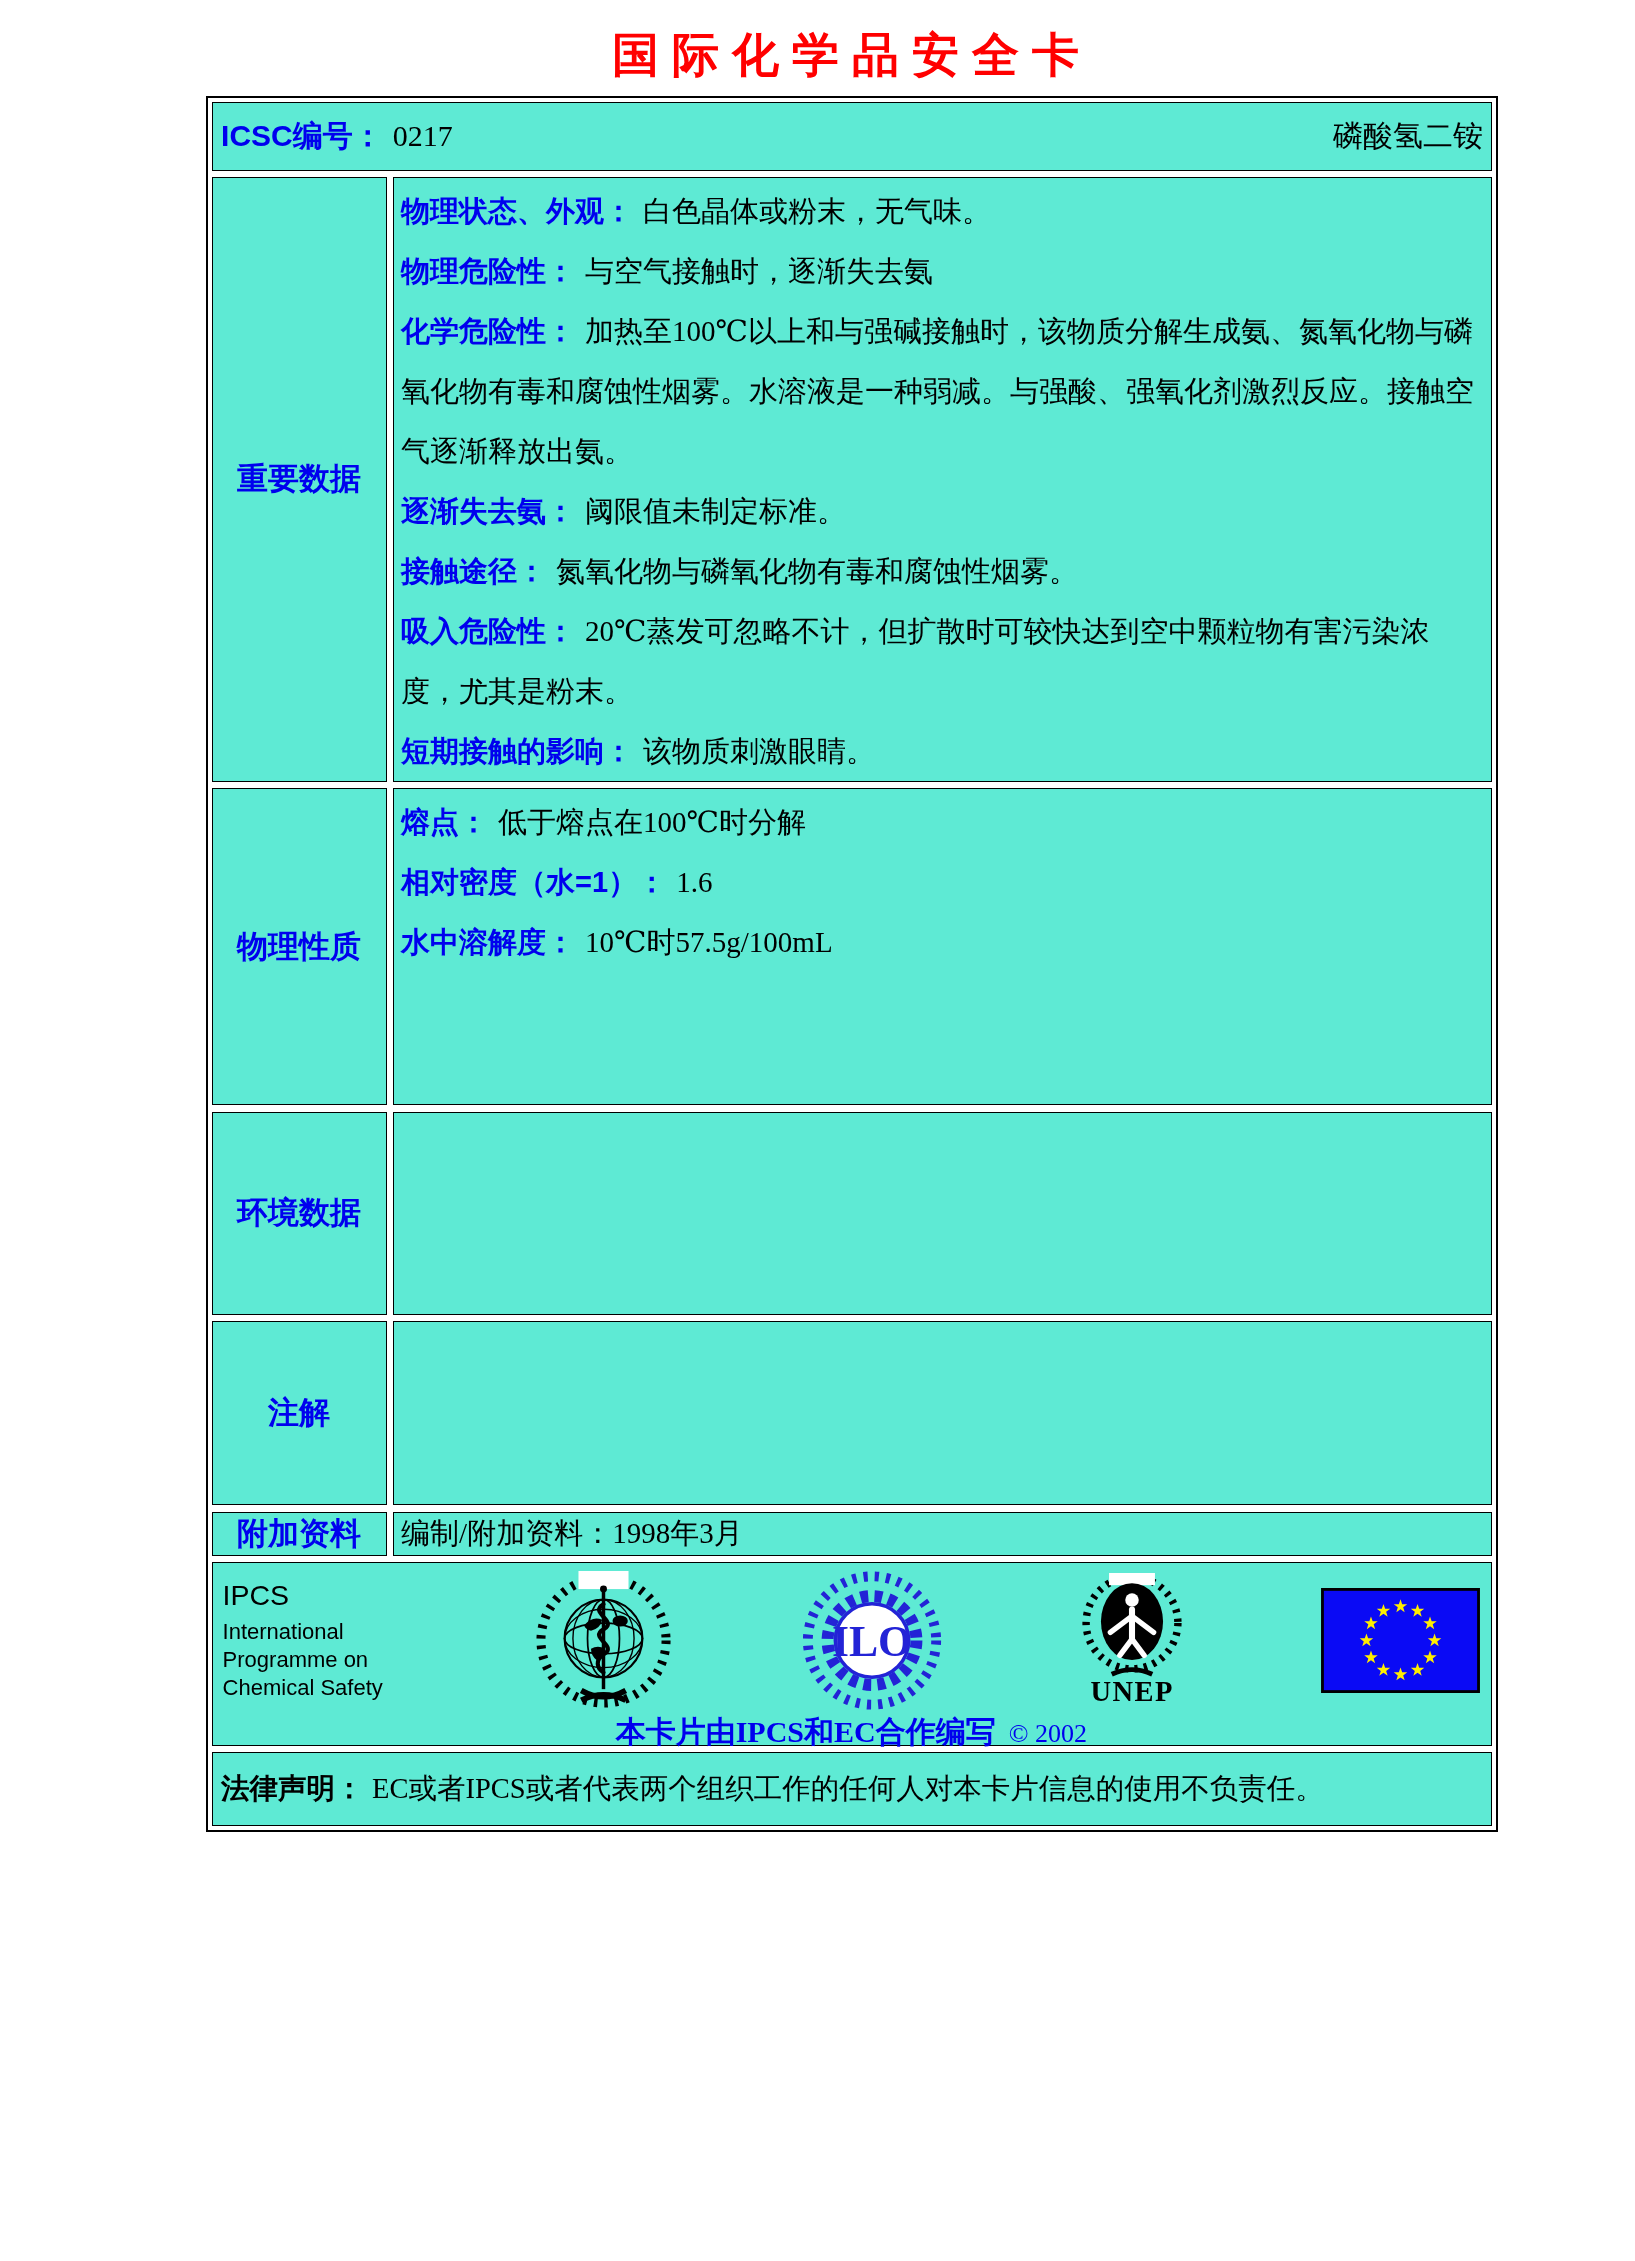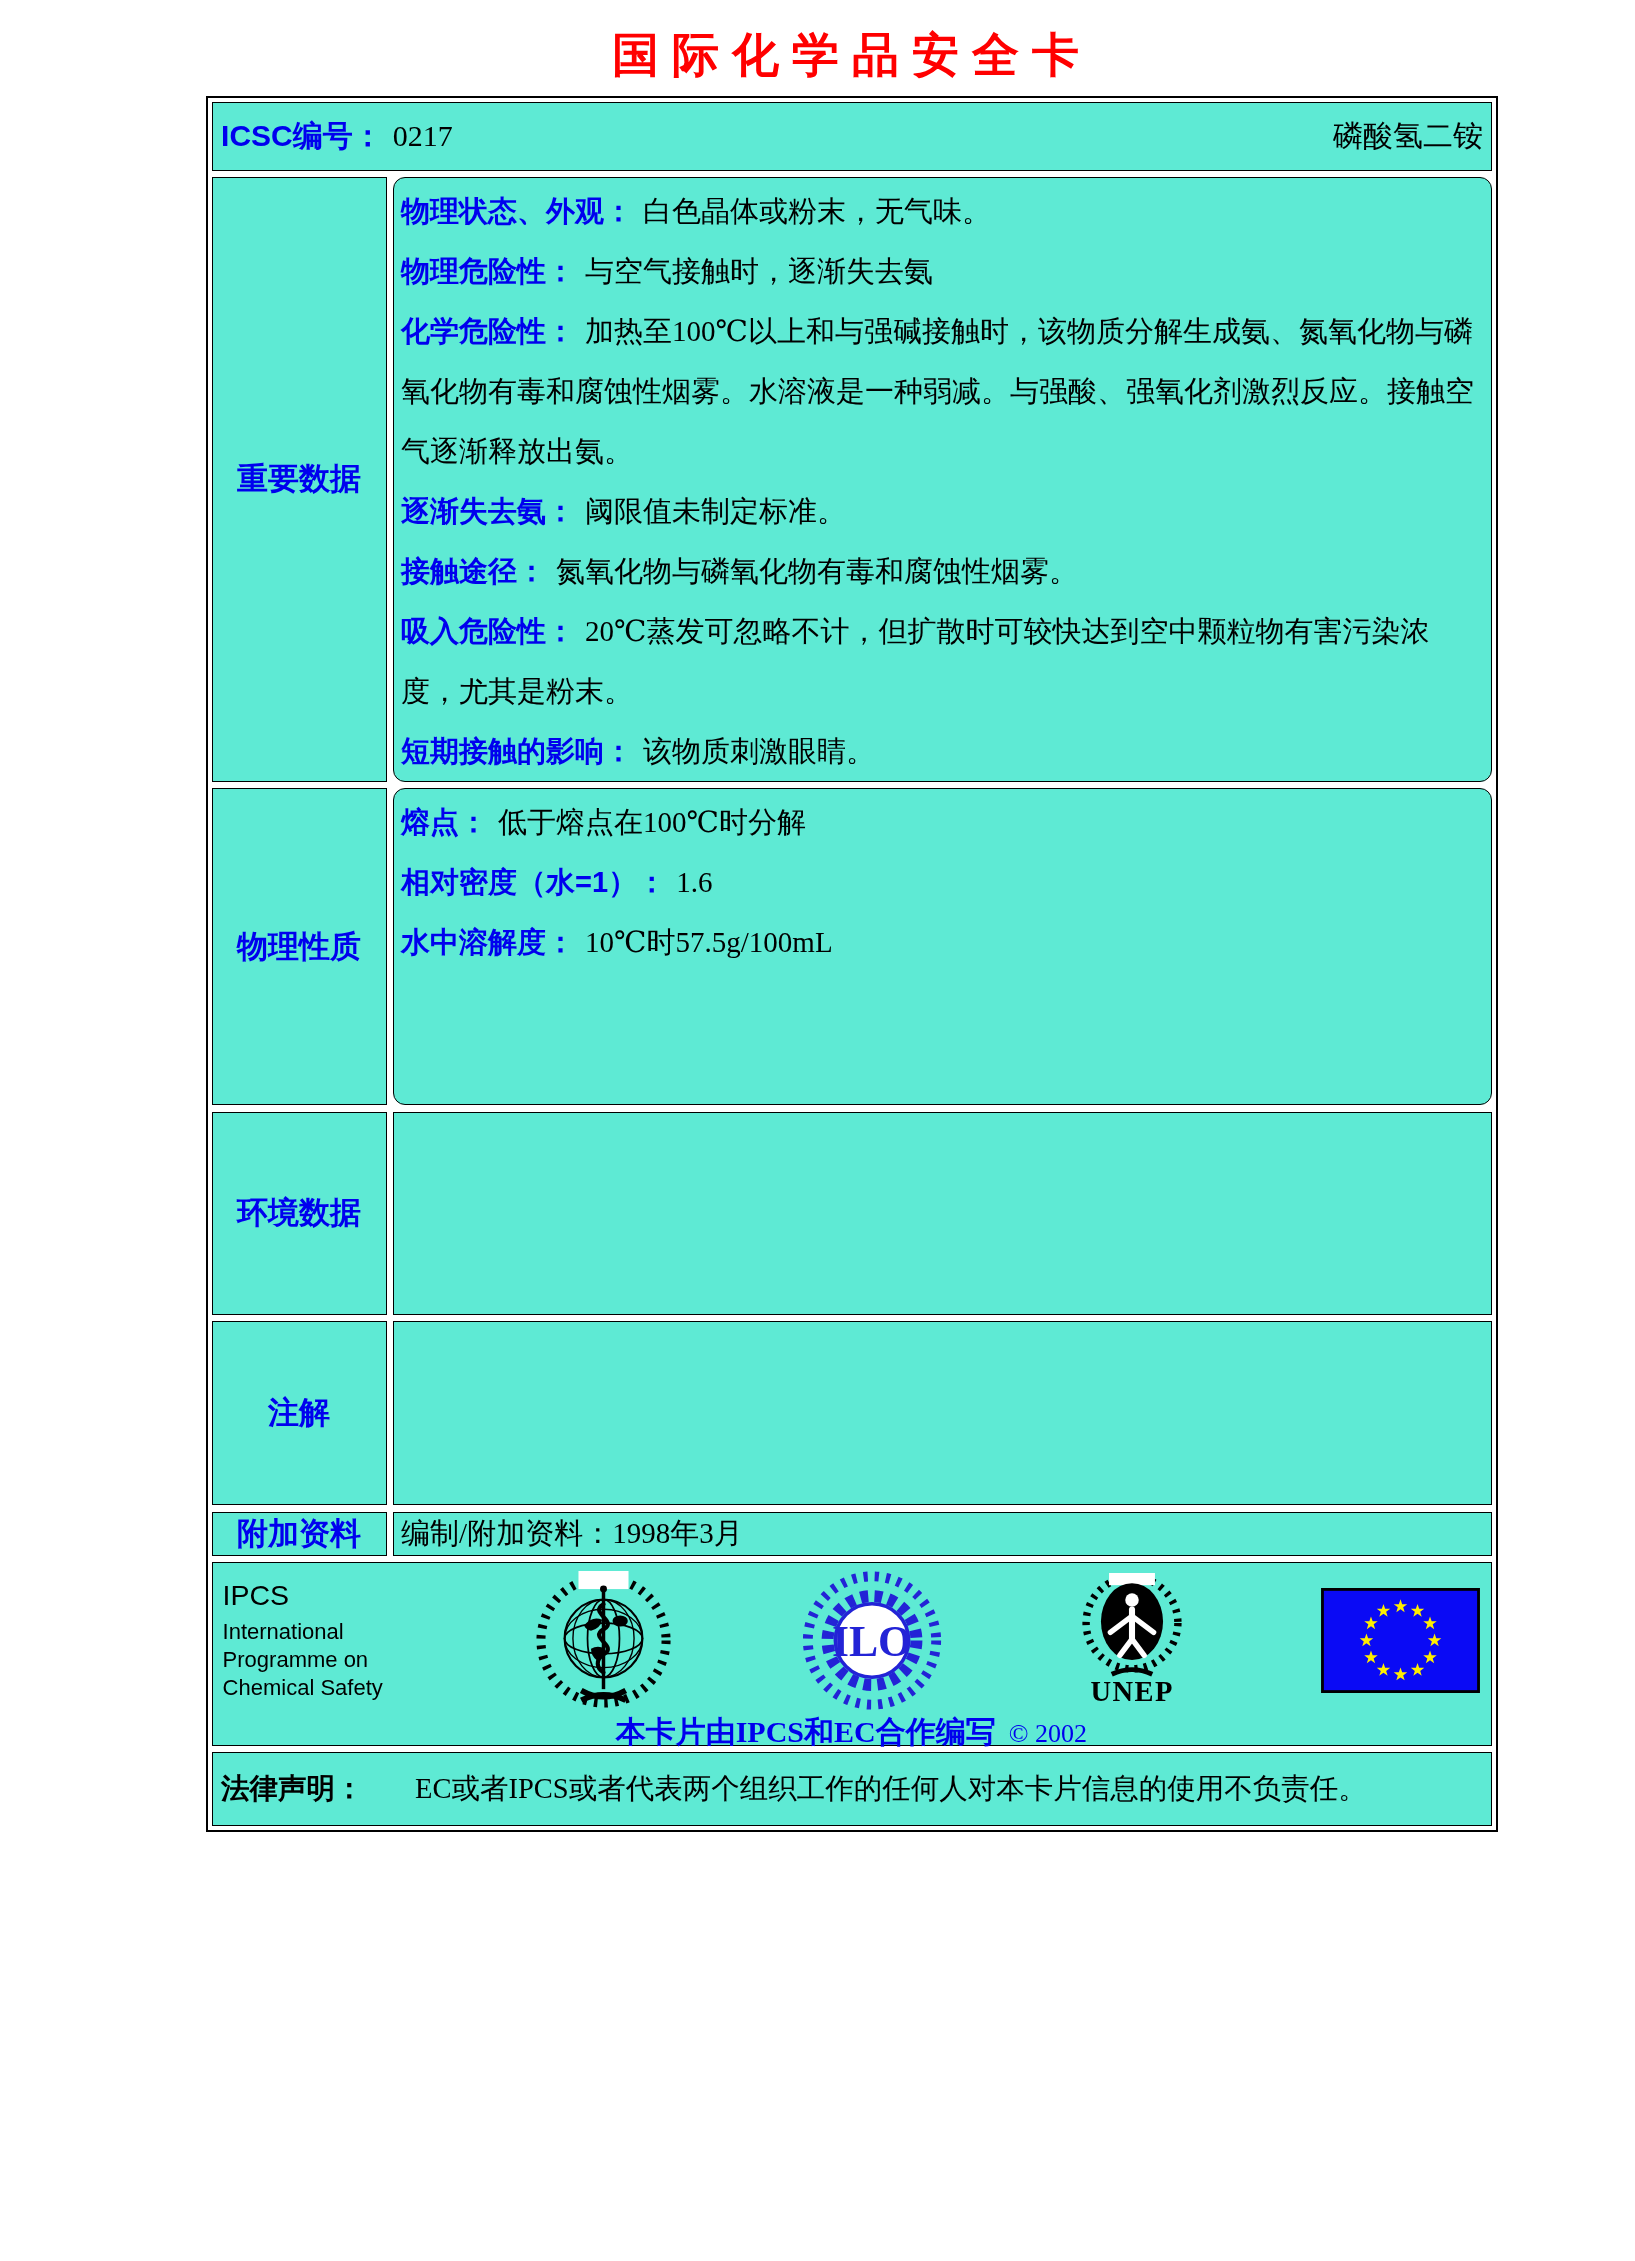--- a/index.html
+++ b/index.html
@@ -31,39 +31,39 @@
   .r-notes{height:184px;}
   .r-additional{height:44px;}
   .r-logos{height:184px;}
   .r-legal{height:74px;}
 
   .header-cell{flex:1;display:flex;align-items:center;padding:0 8.5px;font-size:30px;}
   .hdr-label{font-family:"Liberation Sans","DejaVu Sans",sans-serif;font-weight:bold;color:var(--label-blue,#00e);padding-right:10px;}
   .hdr-value{font-family:"Liberation Serif","DejaVu Serif",serif;}
   .hdr-name{margin-left:auto;font-family:"Liberation Serif","DejaVu Serif",serif;}
 
-  .body-cell{padding:2.8px 7.1px 0 7.1px;font-size:29px;line-height:60px;border-radius:12px;}
+  .body-cell{padding:2.8px 7.1px 0 7.1px;font-size:29px;line-height:60px;}
   .item{margin:0;}
   .lbl{font-family:"Liberation Sans","DejaVu Sans",sans-serif;font-weight:bold;color:var(--label-blue,#00e);padding-right:10px;}
   .txt{font-family:"Liberation Serif","DejaVu Serif",serif;color:#000;}
 
   .flexv{display:flex;align-items:center;}
   .addl-cell{padding:0 7.1px;font-size:29px;}
 
   .logos-cell{flex:1;display:flex;flex-direction:column;padding:7.1px 11.4px 4.3px 10px;}
   .logo-band{flex:1;display:flex;align-items:center;justify-content:space-between;}
   .ipcs-block{font-family:"Liberation Sans","DejaVu Sans",sans-serif;width:184px;}
   .ipcs-title{font-weight:normal;font-size:28.5px;margin-bottom:5.7px;}
   .ipcs-line{font-size:22px;line-height:28px;}
   .unep-wrap{display:flex;flex-direction:column;align-items:center;}
   .unep-label{font-family:"Liberation Serif","DejaVu Serif",serif;font-weight:bold;font-size:28.5px;letter-spacing:1.4px;margin-top:-5.7px;}
   .caption-line{text-align:center;font-size:30px;font-weight:bold;color:var(--label-blue,#00e);margin-top:1.4px;font-family:"Liberation Serif","DejaVu Serif",serif;}
   .caption-copy{font-weight:normal;font-size:26px;padding-left:13px;}
 
-  .legal-cell{flex:1;display:flex;align-items:center;padding:0 8.5px;font-size:28.5px;gap:43px;}
+  .legal-cell{flex:1;display:flex;align-items:center;padding:0 8.5px;font-size:28.5px;}
   .legal-label{font-family:"Liberation Sans","DejaVu Sans",sans-serif;font-weight:bold;padding-right:8.5px;}
   .legal-text{font-family:"Liberation Serif","DejaVu Serif",serif;}
 
   .ilo-stroke{stroke:var(--ilo-blue,#2323d6);}
   .ilo-fill{fill:var(--ilo-blue,#2323d6);}
   .eu-fill{fill:var(--eu-blue,#0a0af5);}
   .star-fill{fill:var(--star-yellow,#fe0);}
 </style>
 </head>
 <body>

